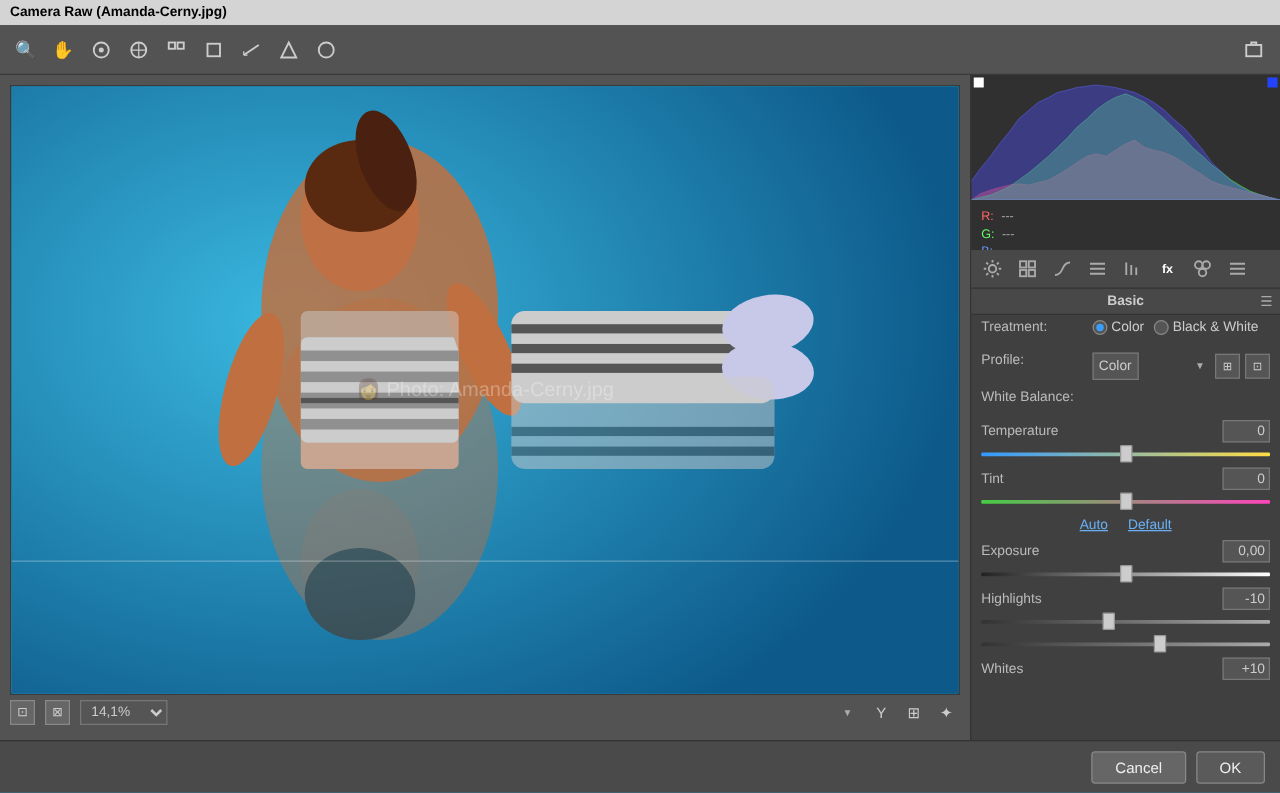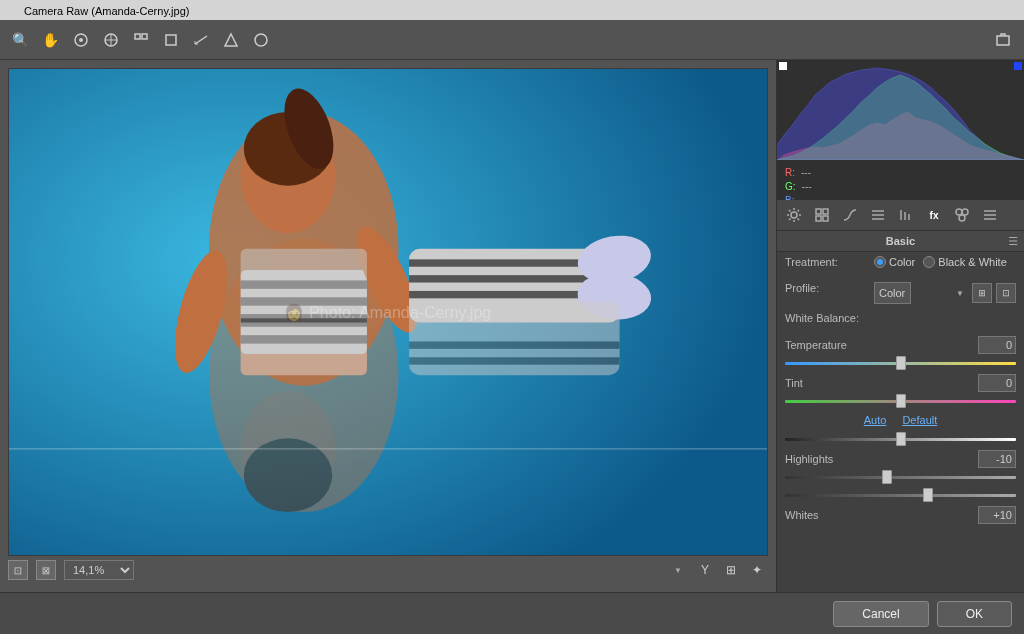--- a/index.html
+++ b/index.html
@@ -10,25 +10,26 @@
       color: #ccc;
       width: 1024px;
       height: 634px;
       overflow: hidden;
     }
 
     
     .title-bar {
       background: #d4d4d4;
       color: #000;
-      padding: 3px 24px;
+      padding: 3px 8px;
       font-size: 11px;
       height: 20px;
       display: flex;
-      align-items: flex-end;
+      align-items: center;
+      font-weight: bold;
     }
 
     
     .main-container {
       display: flex;
       flex-direction: column;
       height: 614px;
       background: #535353;
     }
 
@@ -457,21 +458,21 @@
       align-items: center;
       justify-content: flex-end;
       padding: 8px 12px;
       background: #4a4a4a;
       border-top: 1px solid #333;
       gap: 8px;
       height: 42px;
     }
 
     .bottom-btn {
-      padding: 5px 28px;
+      padding: 5px 18px;
       border-radius: 3px;
       cursor: pointer;
       font-size: 12px;
       border: 1px solid #888;
     }
 
     .btn-cancel {
       background: #666;
       color: #eee;
     }
@@ -784,20 +785,24 @@
             <div class="slider-thumb" style="left:50%"></div>
           </div>
         </div>
 
         <div class="auto-default-row">
           <button class="link-btn">Auto</button>
           <button class="link-btn">Default</button>
         </div>
 
         <div class="slider-row">
+          <div class="slider-header">
+            <span class="slider-label">Exposure</span>
+            <input class="slider-value" type="text" value="0,00" style="">
+          </div>
           <div class="slider-track-container">
             <div class="slider-track exposure-track" style="width:100%;"></div>
             <div class="slider-thumb" style="left:50%"></div>
           </div>
         </div>
 
 
         <div class="slider-row">
           <div class="slider-header">
             <span class="slider-label">Highlights</span>

